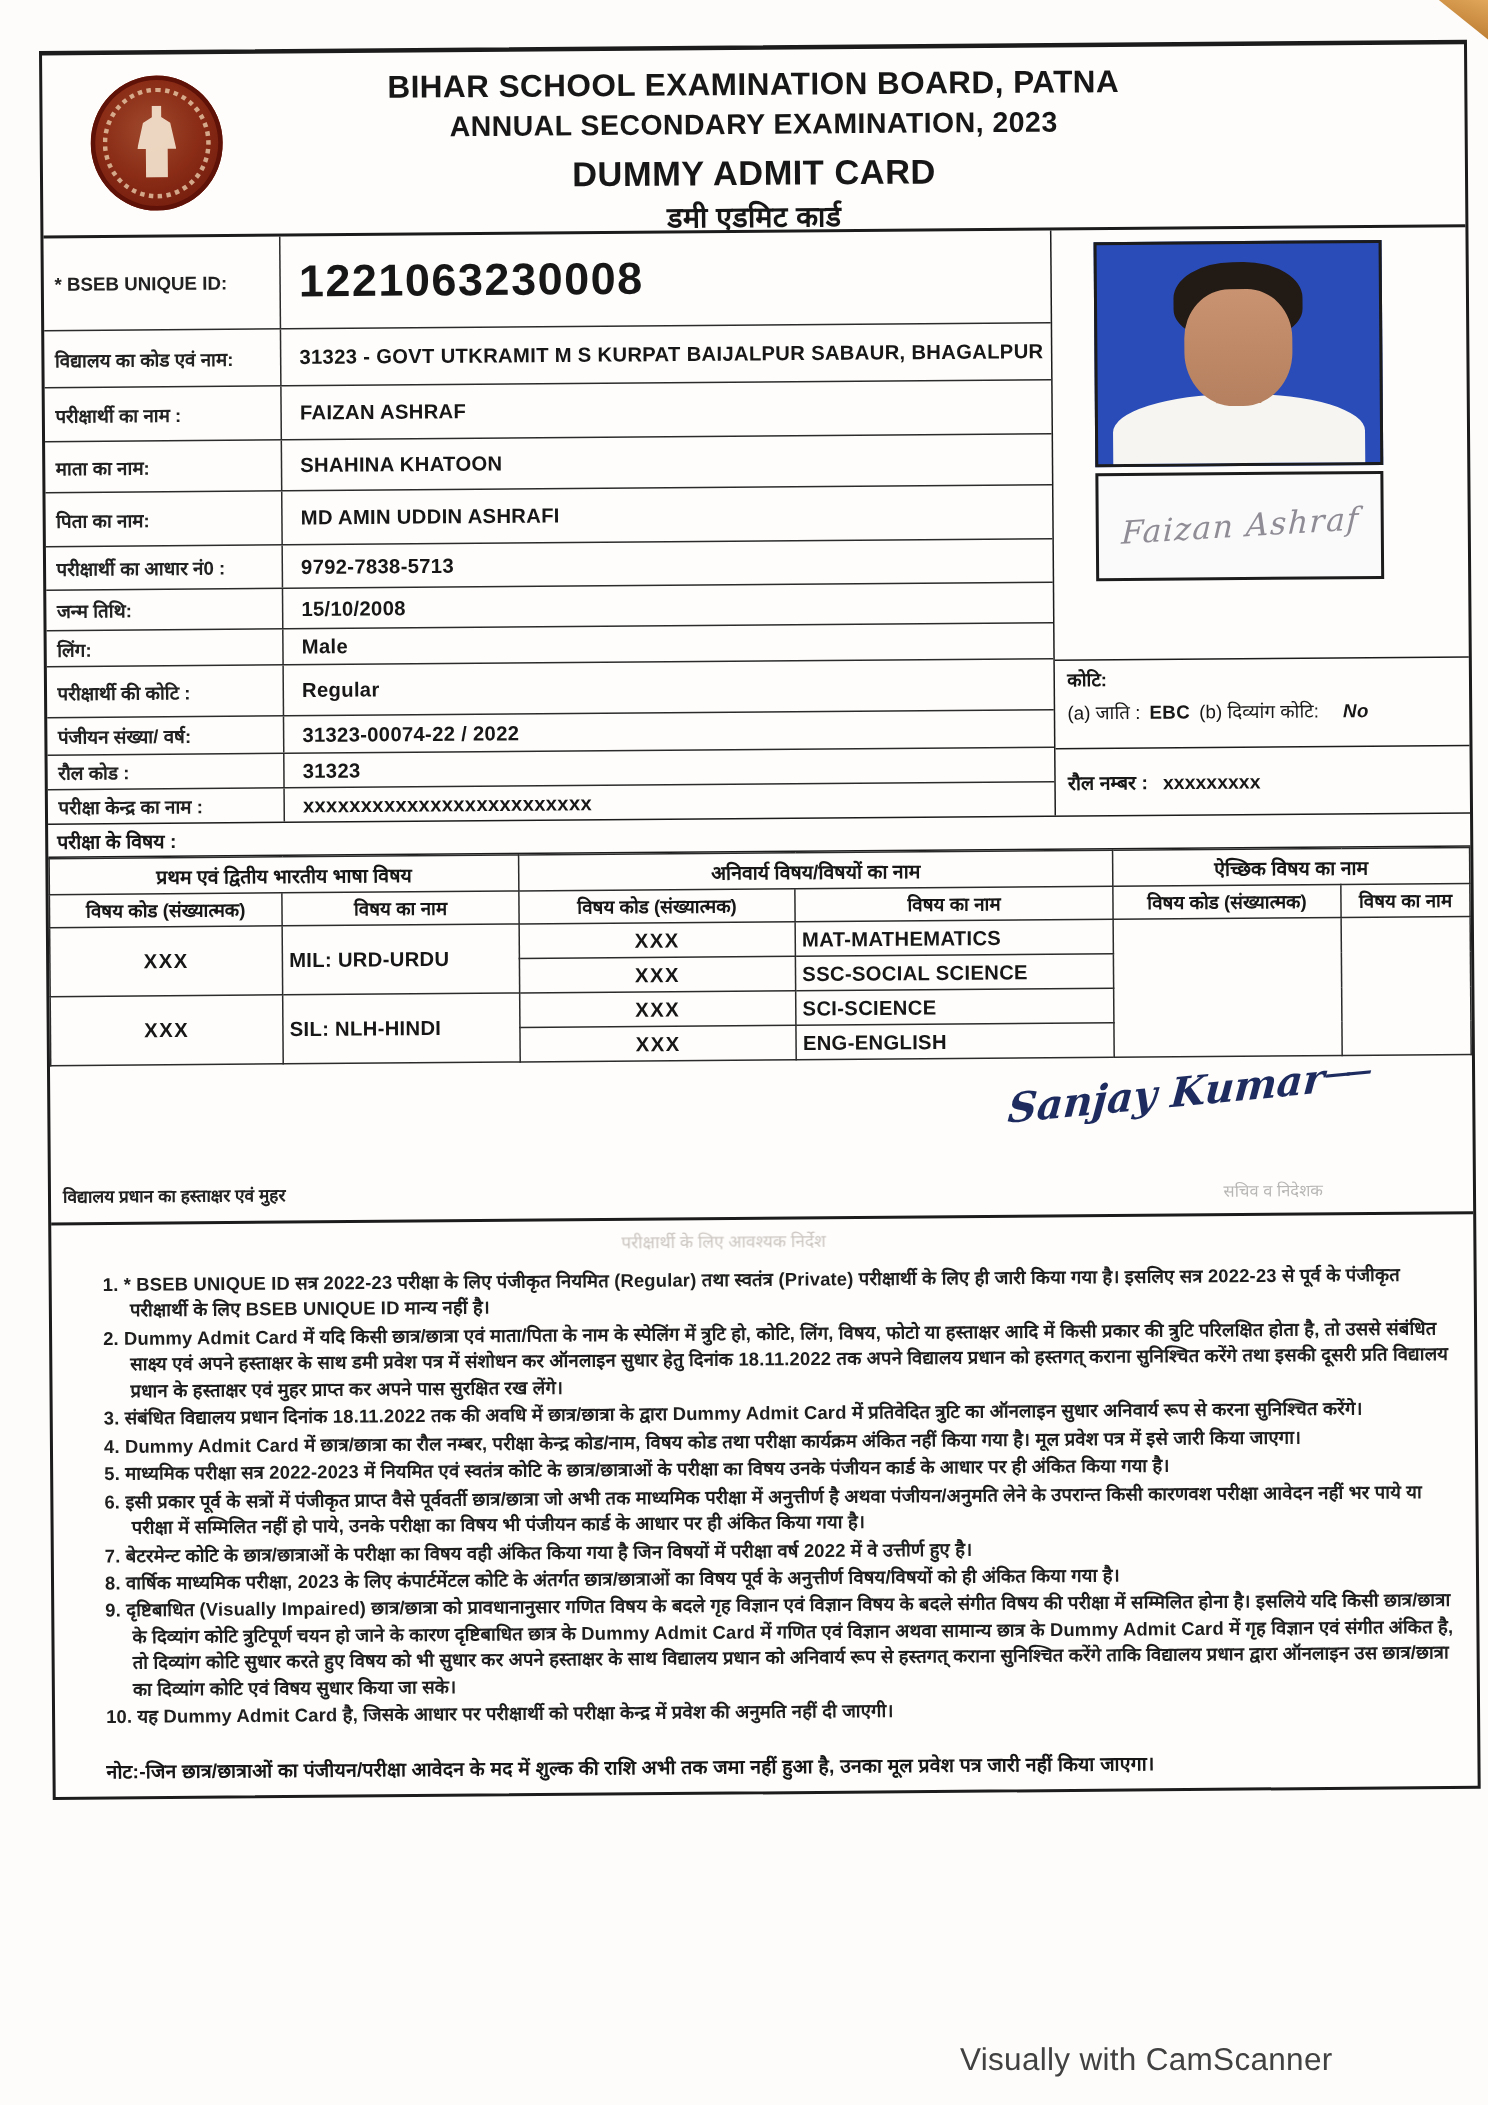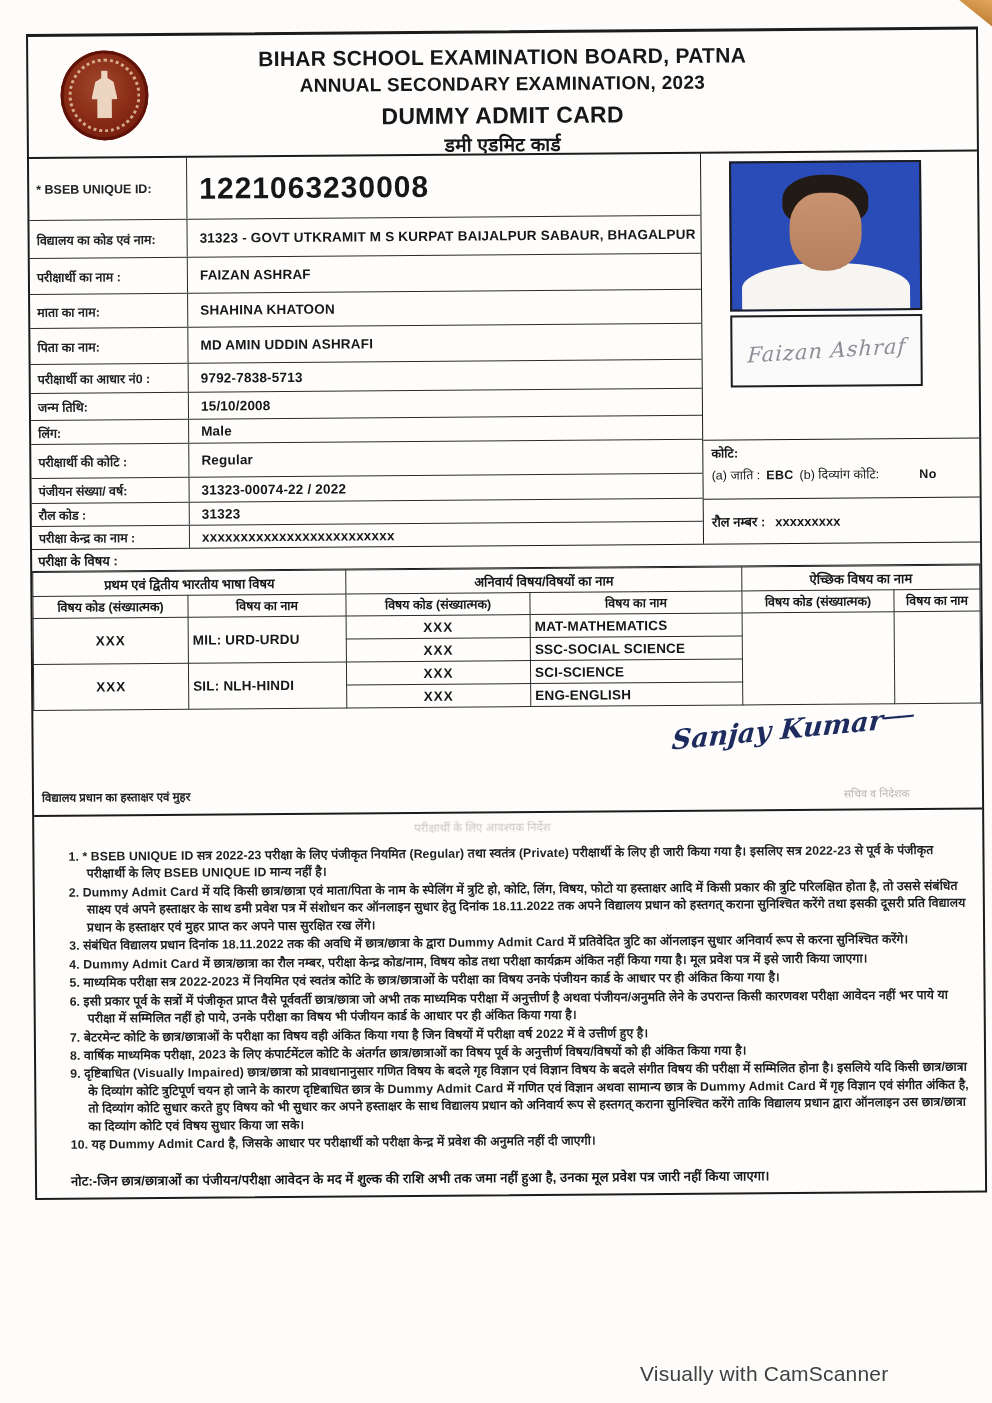--- a/index.html
+++ b/index.html
@@ -93,21 +93,21 @@
   .student-sig {
     font-size:21px; color:#8f8c96; transform:rotate(-3deg) skewX(-6deg); letter-spacing:1px;
   }
   .koti-cell {
     height:59px; border-top:1.6px solid #1c1c1c; padding:4px 8px; font-size:12.5px;
   }
   .koti-line1 { font-weight:700; }
   .koti-line2 { margin-top:5px; display:flex; gap:6px; align-items:baseline; }
   .koti-line2 .lbl { font-weight:400; }
   .koti-line2 .val { font-weight:700; letter-spacing:.3px; }
-  .koti-line2 .val.no { margin-left:34px; }
+  .koti-line2 .val.no { margin-left:10px;font-style:italic; }
   .roll-cell {
     height:45px; border-top:1.6px solid #1c1c1c; padding:6px 8px; font-size:13px; font-weight:700;
     display:flex; gap:10px; align-items:center;
   }
   
   .subj-strip {
     border-top:1.6px solid #1c1c1c; border-bottom:1.4px solid #1c1c1c;
     height:23px; padding:2px 6px; font-size:13px; font-weight:700;
   }
   table.subjects { width:100%; border-collapse:collapse; table-layout:fixed; }
@@ -123,21 +123,21 @@
   
   .sign-strip { position:relative; height:106px; border-bottom:2.2px solid #1c1c1c; }
   .principal-label {
     position:absolute; left:8px; bottom:10px; font-size:11.5px; font-weight:700; color:#222;
   }
   .authority-sig {
     position:absolute; right:70px; top:8px; font-size:27px; color:#1d2b5e;
     transform:rotate(-5deg) skewX(-10deg); letter-spacing:0px; font-weight:600;
   }
   .authority-sig::after { content:"\2014\2014"; font-size:18px; vertical-align:6px; letter-spacing:-4px; }
-  .authority-title { position:absolute; right:72px; bottom:8px; font-size:11px; color:#444; opacity:.38; }
+  .authority-title { position:absolute; right:100px; bottom:8px; font-size:11px; color:#444; opacity:.38; }
   .faint-heading {
     position:absolute; left:380px; top:112px; font-size:11.5px; color:#6b5c52; opacity:.35;
     filter:blur(.3px);
   }
   
   .inst-section { position:relative; padding:32px 10px 6px 34px; }
   .inst { font-size:12.3px; line-height:1.42; color:#1f1f1f; font-weight:600;
     padding-left:18px; text-indent:-18px; margin-bottom:1px; letter-spacing:.1px; }
   .inst.strong { font-weight:700; }
   .note-line {

